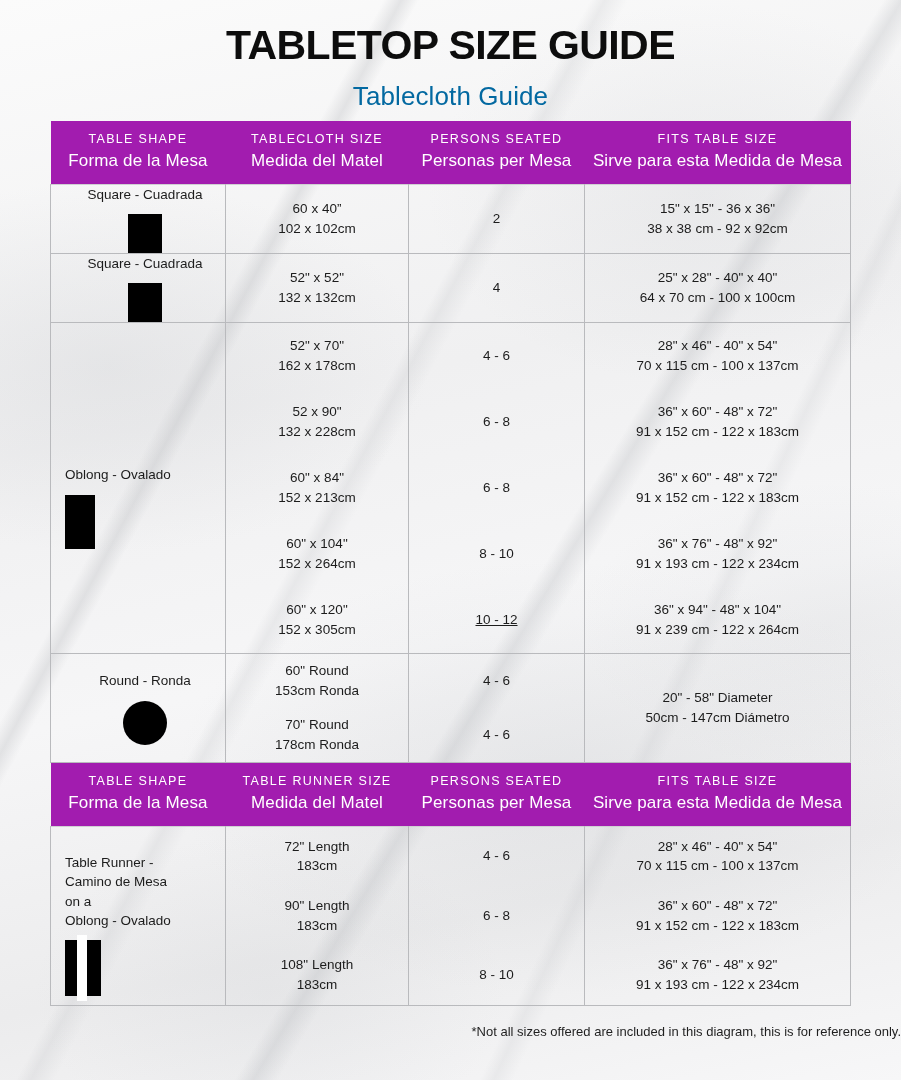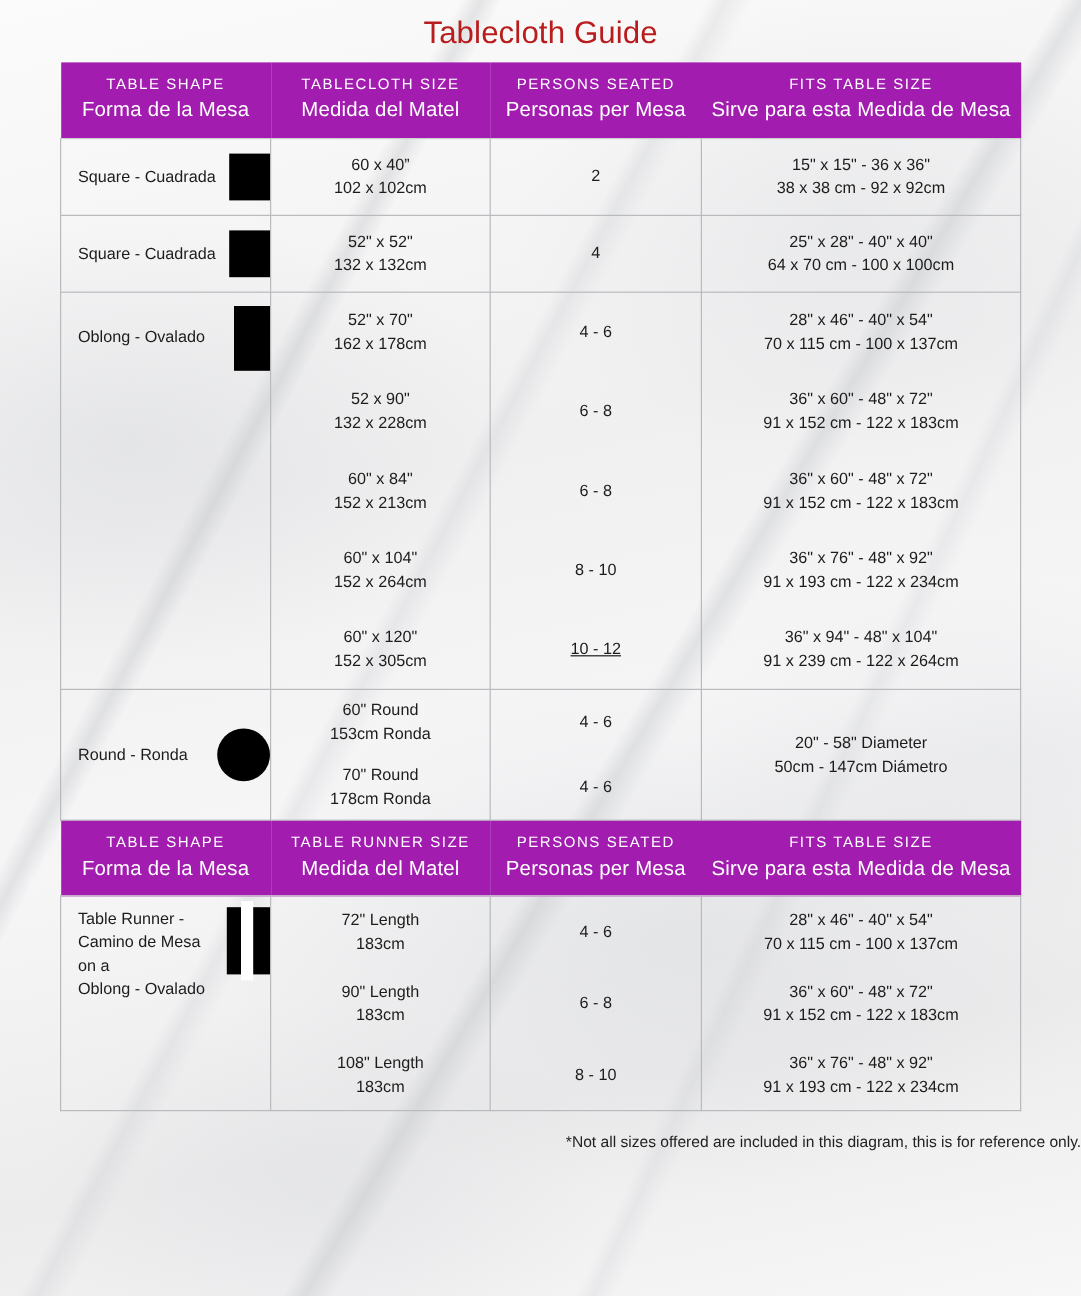--- a/index.html
+++ b/index.html
@@ -51,21 +51,21 @@
     letter-spacing: -0.6px;
     margin: 0;
     padding-top: 22px;
     color: #0d0d0d;
     font-family: "Liberation Sans", sans-serif;
   }
   .section-title {
     text-align: center;
     font-size: 26px;
     font-weight: normal;
-    color: #b91c1c;
+    color: #0369a1;
     margin: 0;
     padding-top: 12px;
     padding-bottom: 9px;
     letter-spacing: 0.1px;
   }
   #runner-section-title { padding-top: 14px; padding-bottom: 9px; }
 
   
   .guide-table {
     width: 800px;
@@ -115,24 +115,25 @@
 
   td.col-shape {
     border-left: 1px solid #b9babd;
     text-align: left;
   }
   td.col-fits { border-right: 1px solid #b9babd; }
 
   .shape-cell-inner {
     display: flex;
     align-items: center;
-    justify-content: space-between;
+    justify-content: center;
     gap: 10px;
     padding: 0 0 0 14px;
     height: 100%;
+    flex-direction: column;
   }
   .shape-label {
     font-size: 13.5px;
     line-height: 1.42;
     color: #1c1c1c;
     text-align: left;
     white-space: pre-line;
   }
 
   
@@ -182,20 +183,21 @@
   .round-cell  { height: 108px; }
   .runner-cell { height: 178px; }
 </style>
 </head>
 <body>
 
 <div id="marble-bg"></div>
 
 <div id="page">
 
+  <h1 class="main-title">TABLETOP SIZE GUIDE</h1>
 
   <h2 class="section-title">Tablecloth Guide</h2>
 
   <table class="guide-table">
     <colgroup>
       <col class="c-shape">
         <col class="c-size">
         <col class="c-person">
         <col class="c-fits">
     </colgroup>

